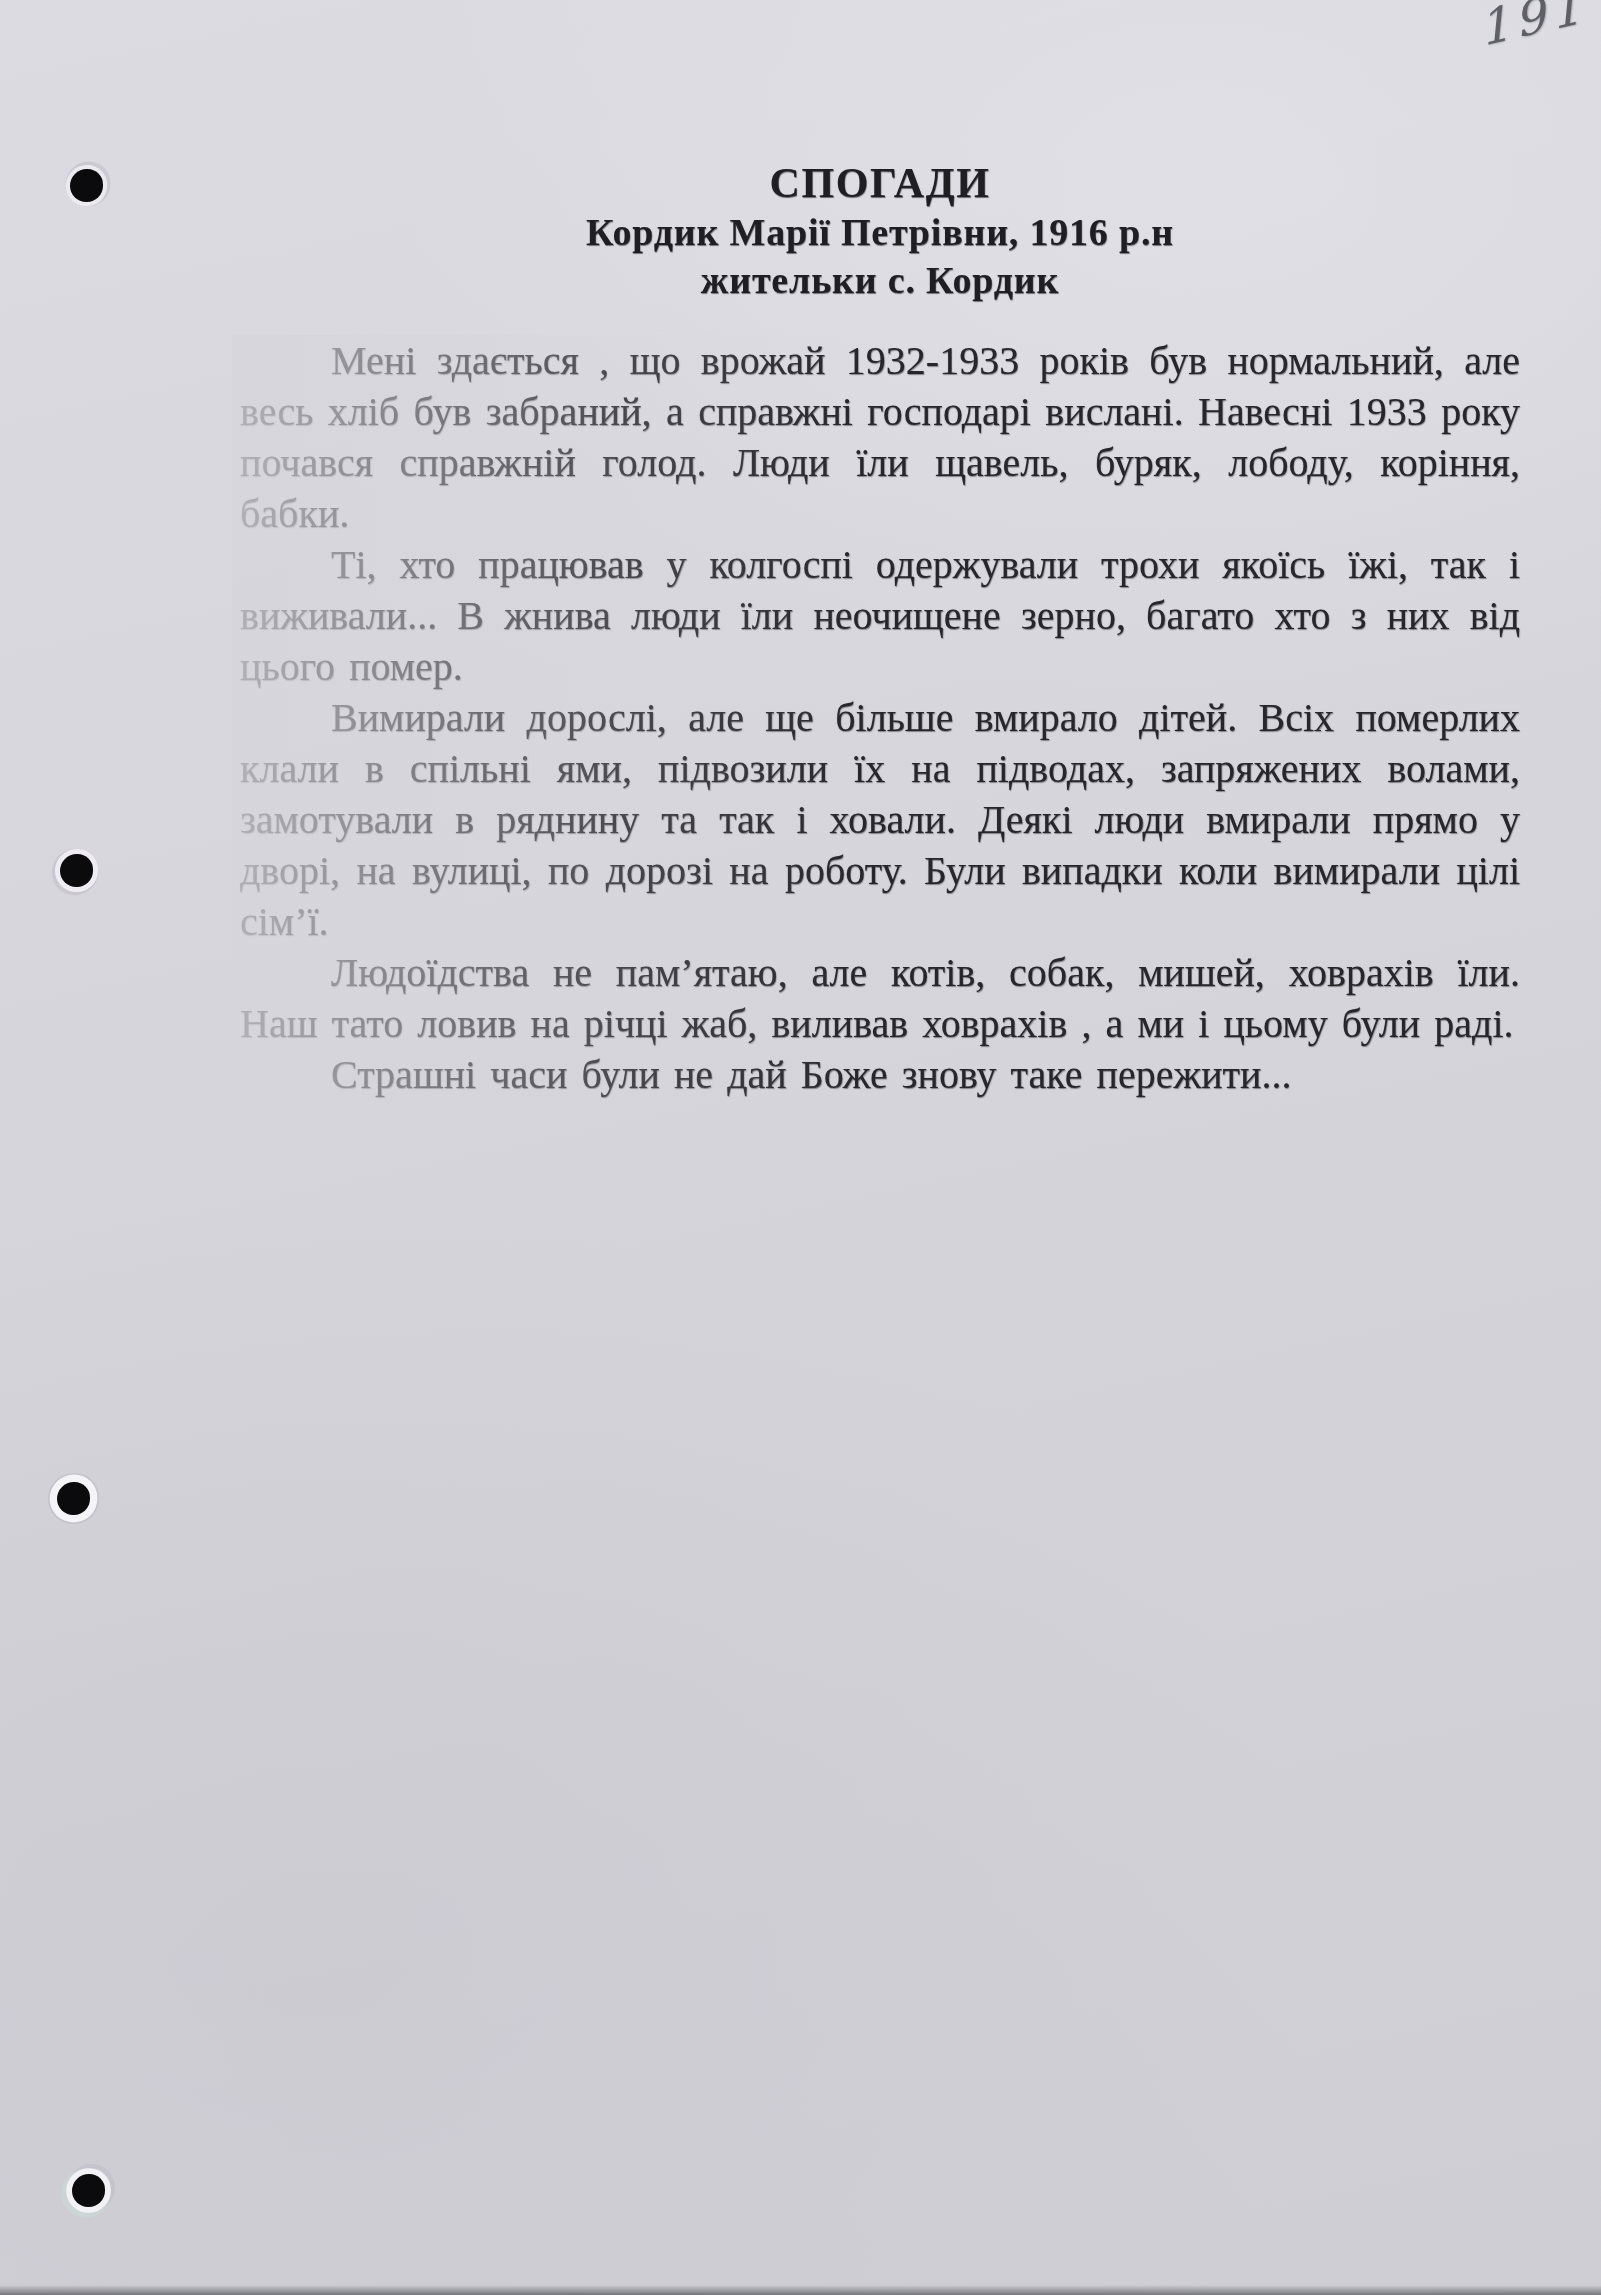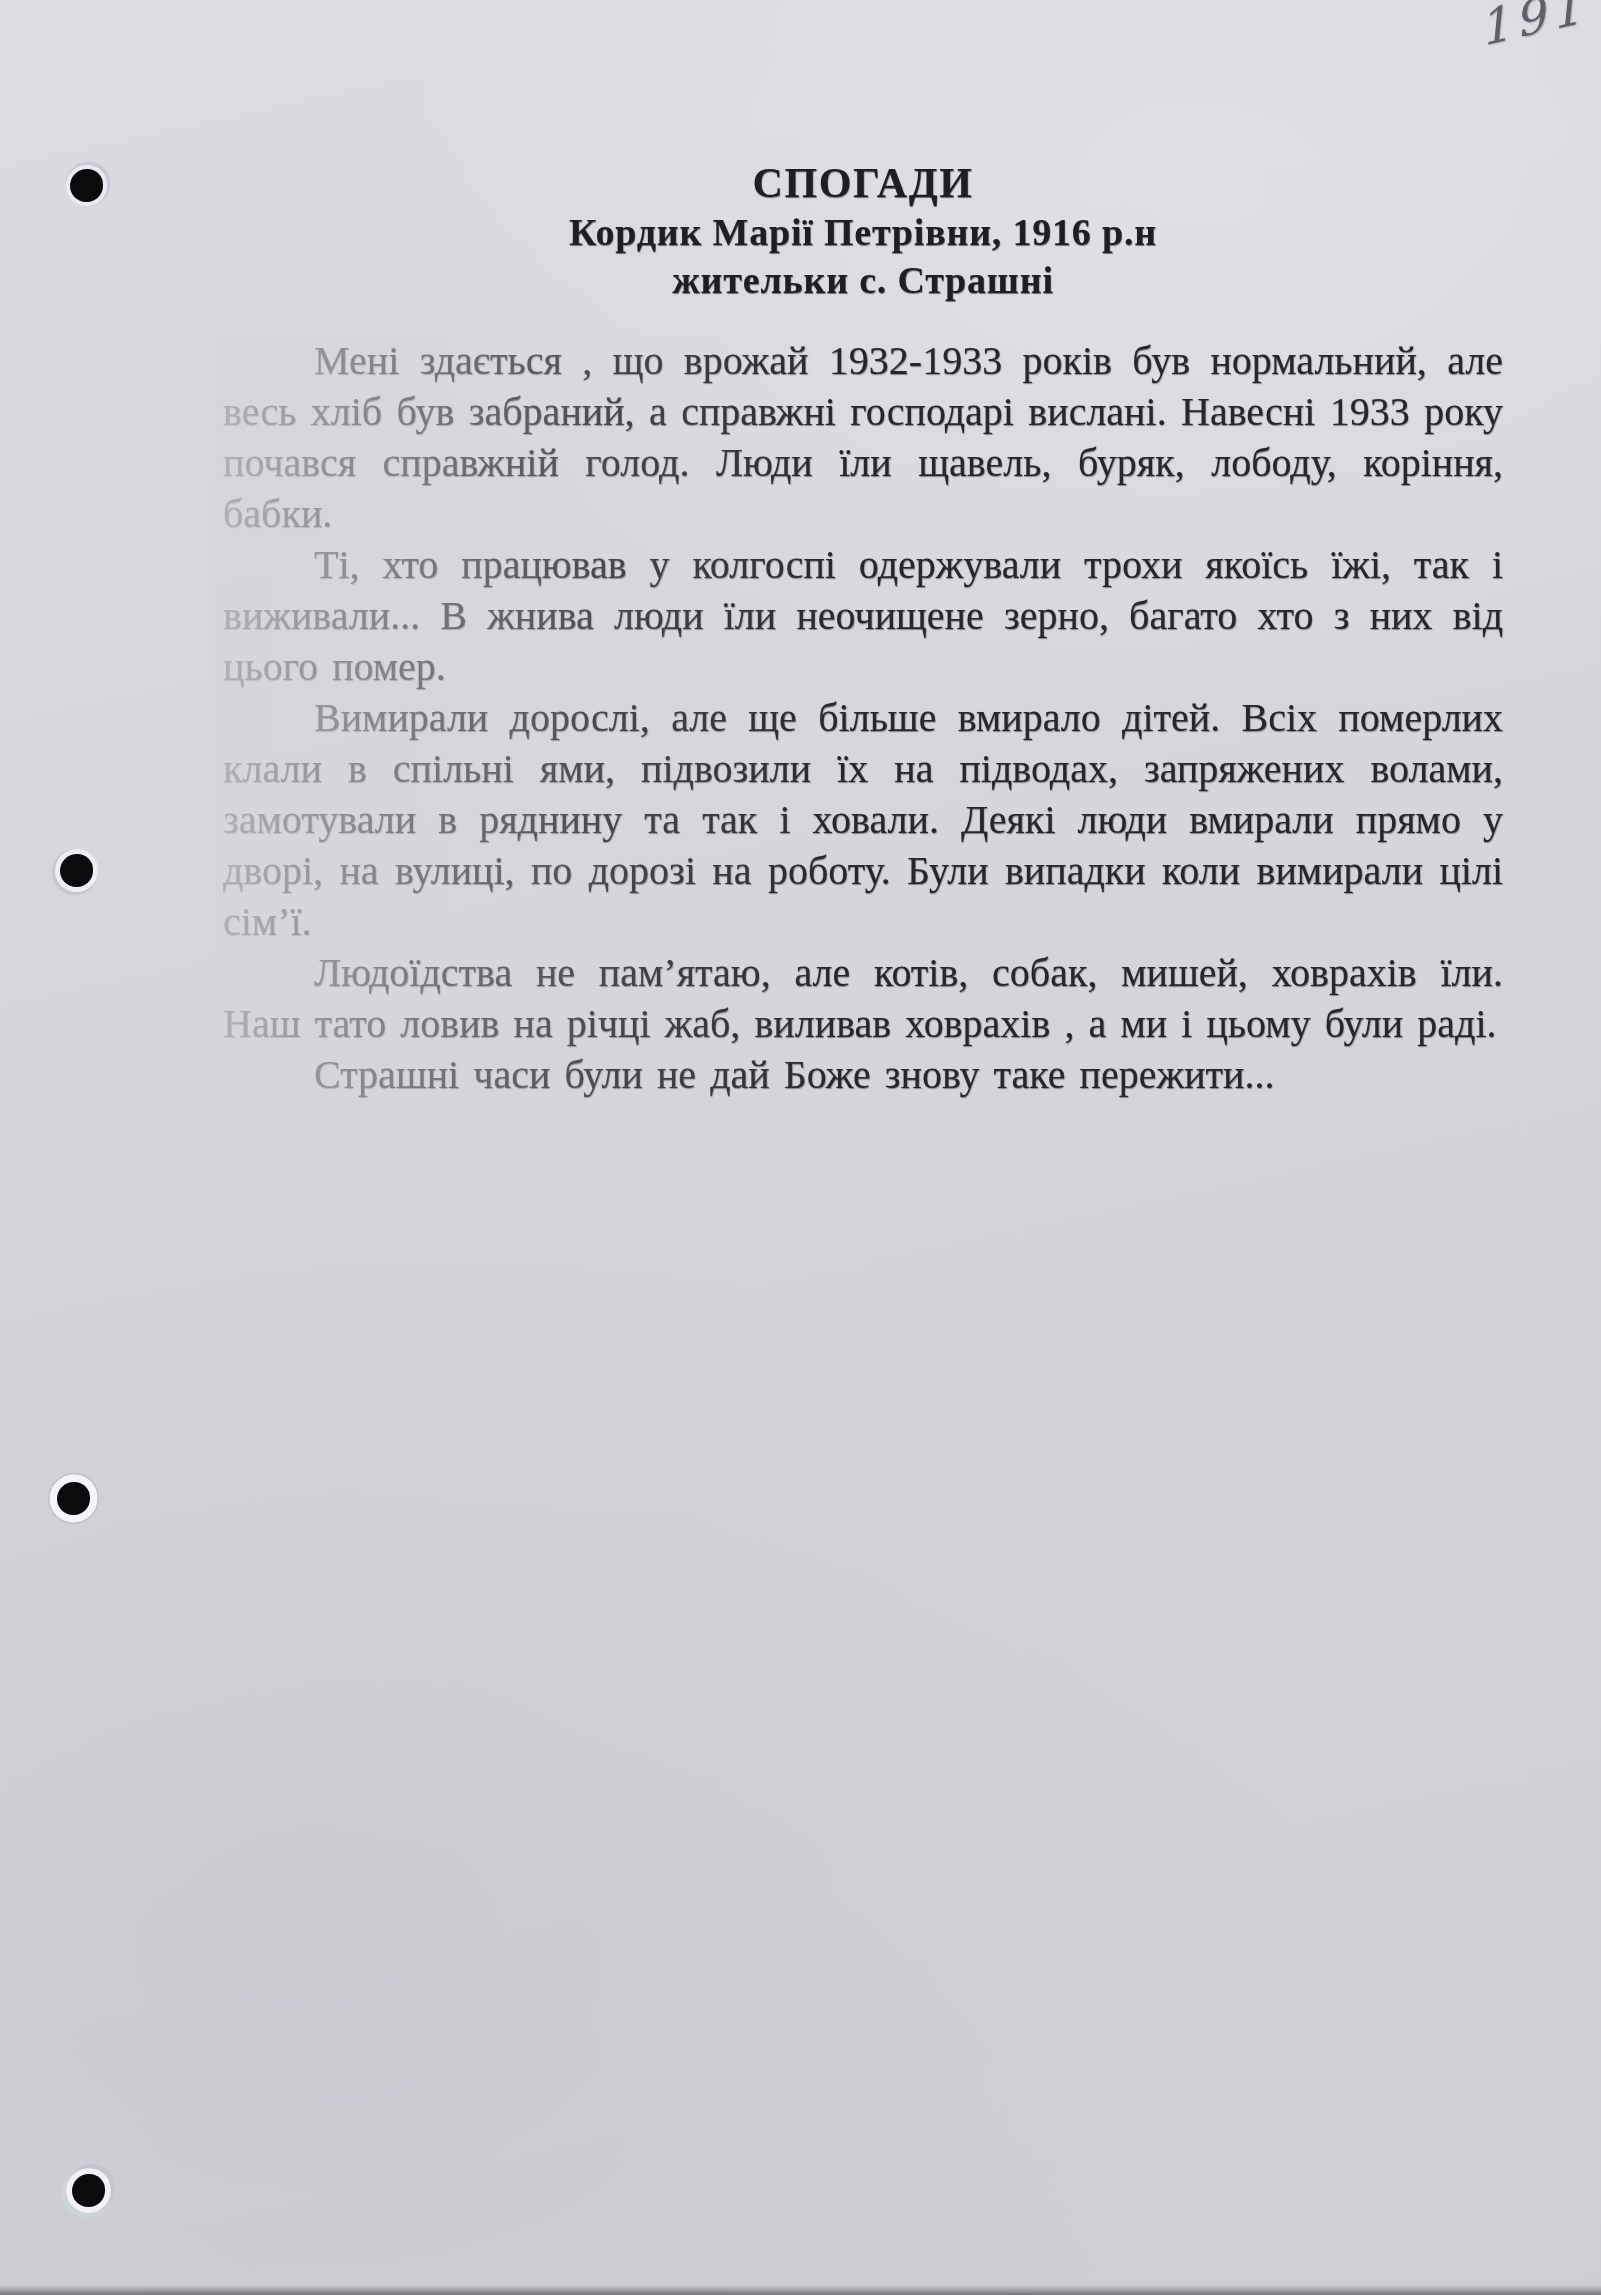--- a/index.html
+++ b/index.html
@@ -44,21 +44,21 @@
     letter-spacing: 5.8px;
     color: #5f5f68;
     transform: rotate(-13deg) skewX(-8deg);
     transform-origin: left top;
     text-shadow: 0.8px 0.8px 1.6px rgba(95,95,104,0.4);
   }
 
   
   .content {
     position: absolute;
-    left: 223px;
+    left: 240px;
     top: 159px;
     width: 1280px;
   }
 
   .title-block {
     text-align: center;
     color: #1f1f23;
     font-weight: bold;
   }
   .title {
@@ -124,21 +124,21 @@
   <span class="hole hole-3"></span>
   <span class="hole hole-4"></span>
 
   <div class="handwritten">191</div>
 
   <div class="content">
 
     <header class="title-block">
       <div class="title">СПОГАДИ</div>
       <div class="subtitle">Кордик Марії Петрівни, 1916 р.н</div>
-      <div class="subtitle">жительки с. Страшні</div>
+      <div class="subtitle">жительки с. Кордик</div>
     </header>
 
     <div class="body-text">
       <p>Мені здається , що врожай 1932-1933 років був нормальний, але весь хліб був забраний, а справжні господарі вислані. Навесні 1933 року почався справжній голод. Люди їли щавель, буряк, лободу, коріння, бабки.</p>
       <p>Ті, хто працював у колгоспі одержували трохи якоїсь їжі, так і виживали... В жнива люди їли неочищене зерно, багато хто з них від цього помер.</p>
       <p>Вимирали дорослі, але ще більше вмирало дітей. Всіх померлих клали в спільні ями, підвозили їх на підводах, запряжених волами, замотували в ряднину та так і ховали. Деякі люди вмирали прямо у дворі, на вулиці, по дорозі на роботу. Були випадки коли вимирали цілі сім’ї.</p>
       <p>Людоїдства не пам’ятаю, але котів, собак, мишей, ховрахів їли. Наш тато ловив на річці жаб, виливав ховрахів , а ми і цьому були раді.</p>
       <p>Страшні часи були не дай Боже знову таке пережити...</p>
       <div class="fade-left"></div>
     </div>

